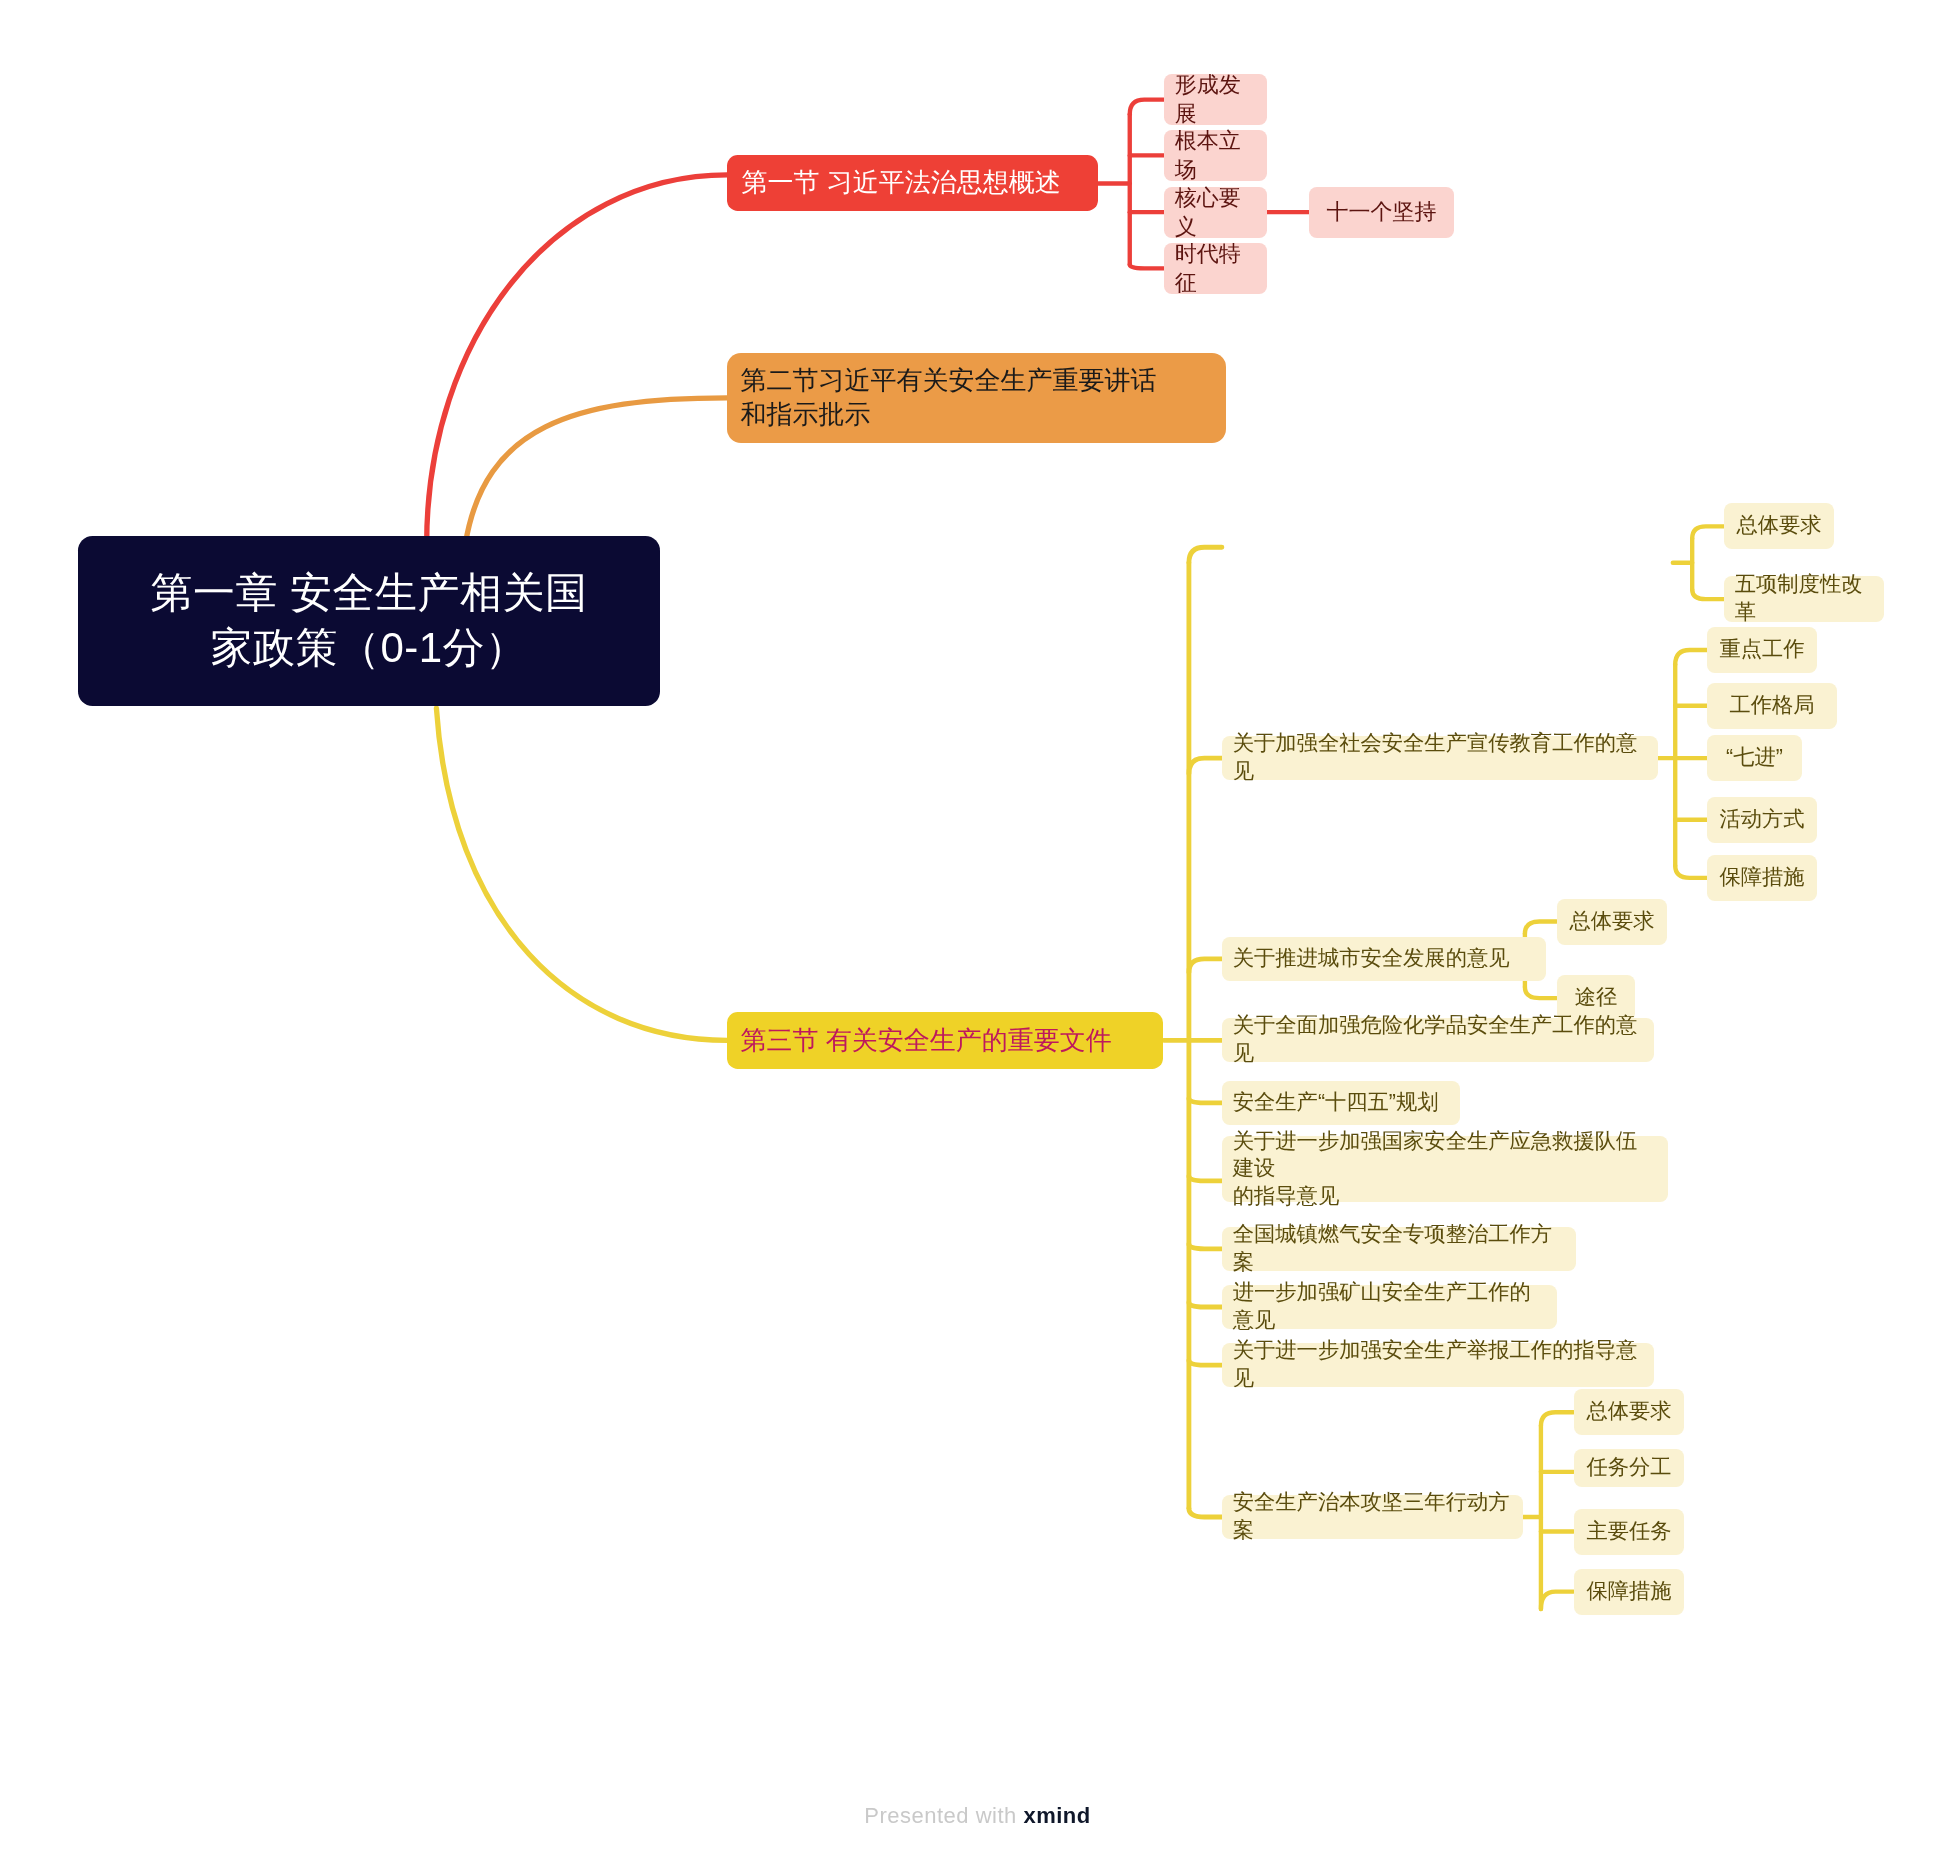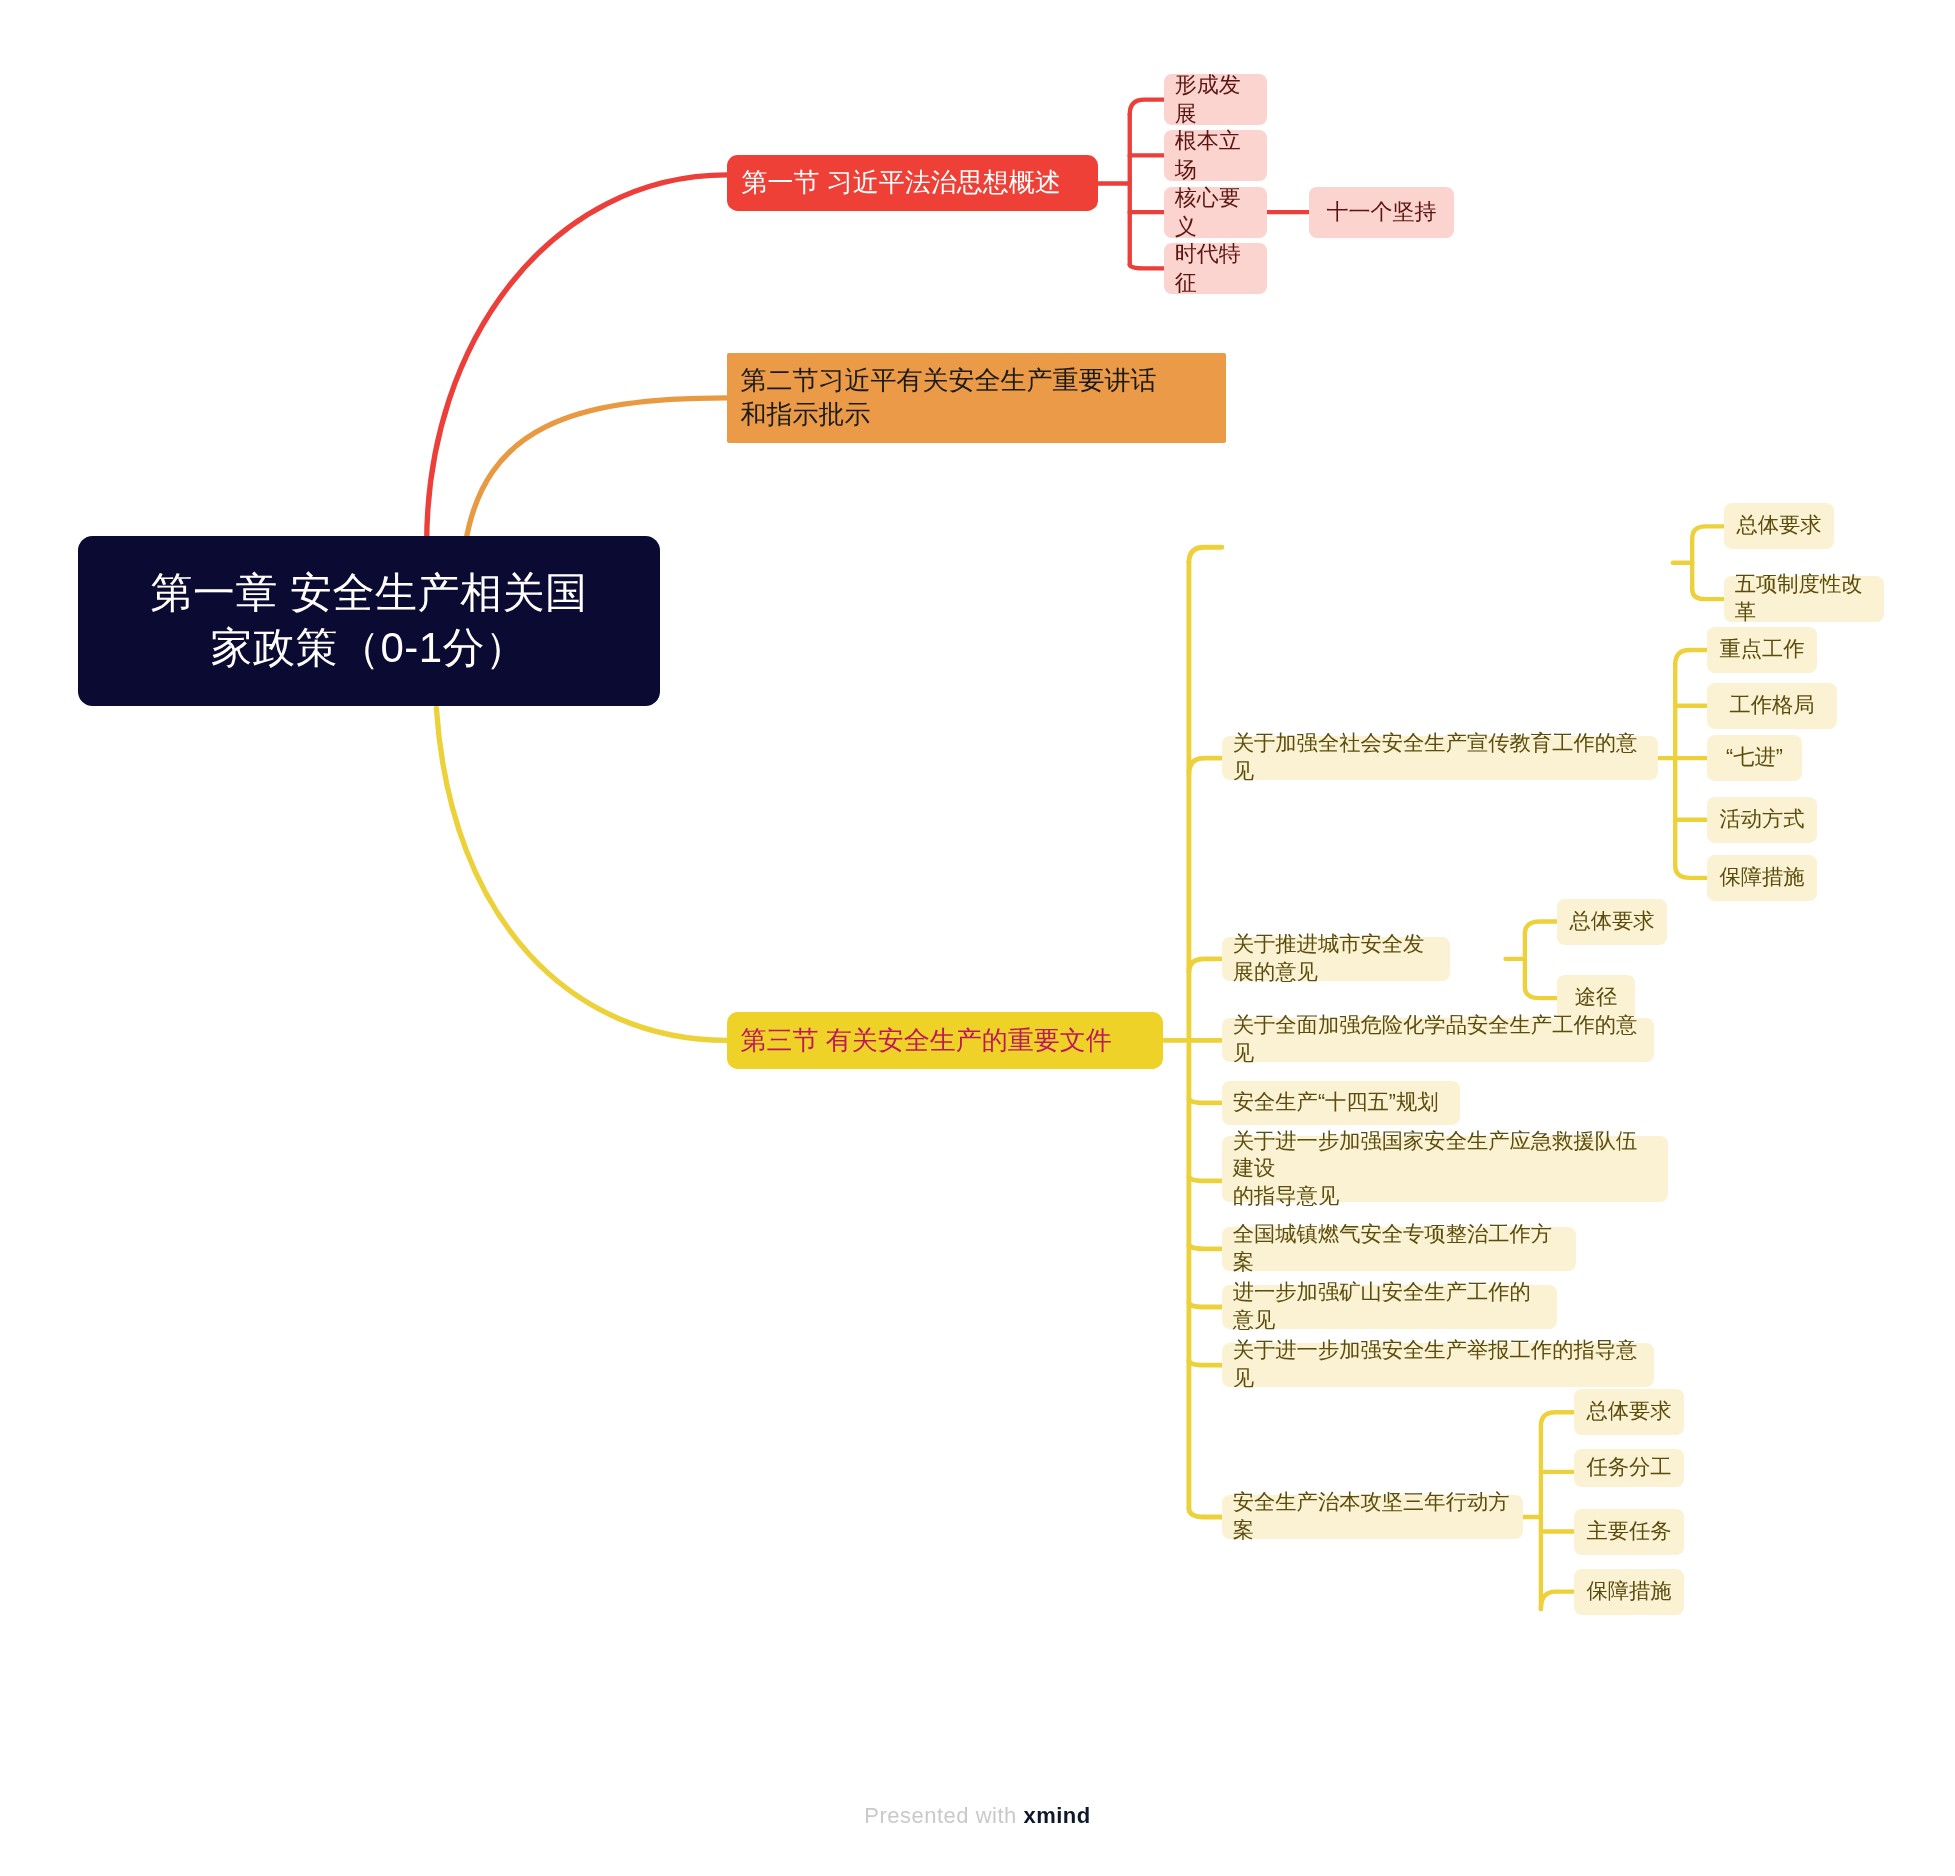--- a/index.html
+++ b/index.html
@@ -41,21 +41,21 @@
     background:#ee4036;
     color:#ffffff;
     font-size:26px;
     border-radius:10.7px;
     padding:6.8px 14.5px;
   }
   .sec2{
     background:#eb9b47;
     color:#1a1a1a;
     font-size:26px;
-    border-radius:2px;
+    border-radius:14px;
     padding:7.8px 13.6px;
   }
   .sec3{
     background:#efd227;
     color:#be185d;
     font-size:26px;
     border-radius:10.7px;
     padding:6.8px 13.6px;
   }
 
@@ -172,21 +172,21 @@
   <div class="node creamnode" style="left:1724px;top:503px;width:110px;height:46px;justify-content:center;">总体要求</div>
   <div class="node creamnode" style="left:1724px;top:576px;width:160px;height:46px;justify-content:center;">五项制度性改革</div>
 
   <div class="node creamnode" style="left:1222px;top:736px;width:436px;height:44px;">关于加强全社会安全生产宣传教育工作的意见</div>
   <div class="node creamnode" style="left:1707px;top:627px;width:110px;height:46px;justify-content:center;">重点工作</div>
   <div class="node creamnode" style="left:1707px;top:683px;width:130px;height:46px;justify-content:center;">工作格局</div>
   <div class="node creamnode" style="left:1707px;top:735px;width:95px;height:46px;justify-content:center;">“七进”</div>
   <div class="node creamnode" style="left:1707px;top:797px;width:110px;height:46px;justify-content:center;">活动方式</div>
   <div class="node creamnode" style="left:1707px;top:855px;width:110px;height:46px;justify-content:center;">保障措施</div>
 
-  <div class="node creamnode" style="left:1222px;top:937px;width:228px;height:44px;">关于推进城市安全发展的意见</div>
+  <div class="node creamnode" style="left:1222px;top:937px;width:324px;height:44px;">关于推进城市安全发展的意见</div>
   <div class="node creamnode" style="left:1557px;top:899px;width:110px;height:46px;justify-content:center;">总体要求</div>
   <div class="node creamnode" style="left:1557px;top:975px;width:78px;height:46px;justify-content:center;">途径</div>
 
   <div class="node creamnode" style="left:1222px;top:1018px;width:432px;height:44px;">关于全面加强危险化学品安全生产工作的意见</div>
 
   <div class="node creamnode" style="left:1222px;top:1081px;width:238px;height:44px;">安全生产“十四五”规划</div>
 
   <div class="node creamnode" style="left:1222px;top:1136px;width:446px;height:66px;">关于进一步加强国家安全生产应急救援队伍建设
 的指导意见</div>
 

